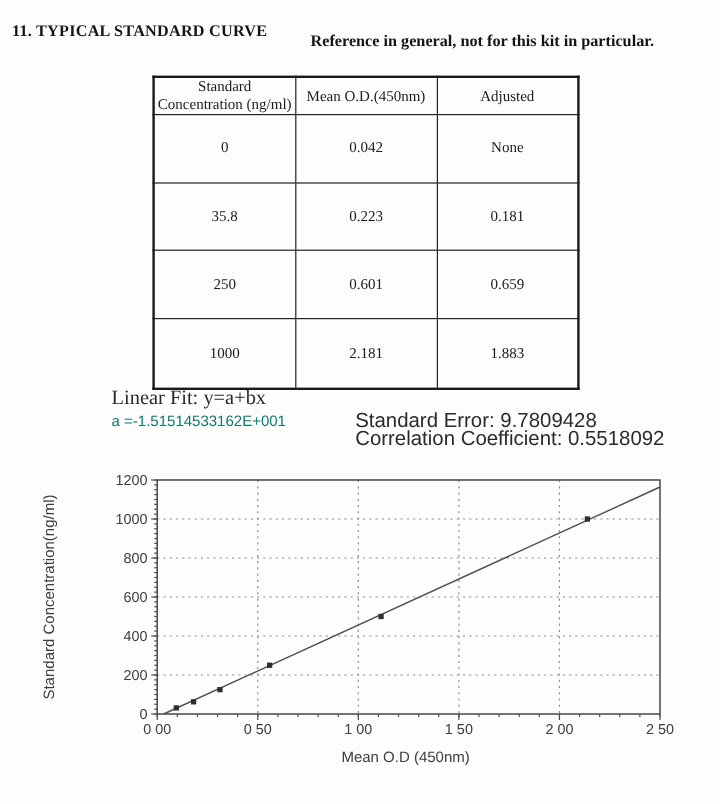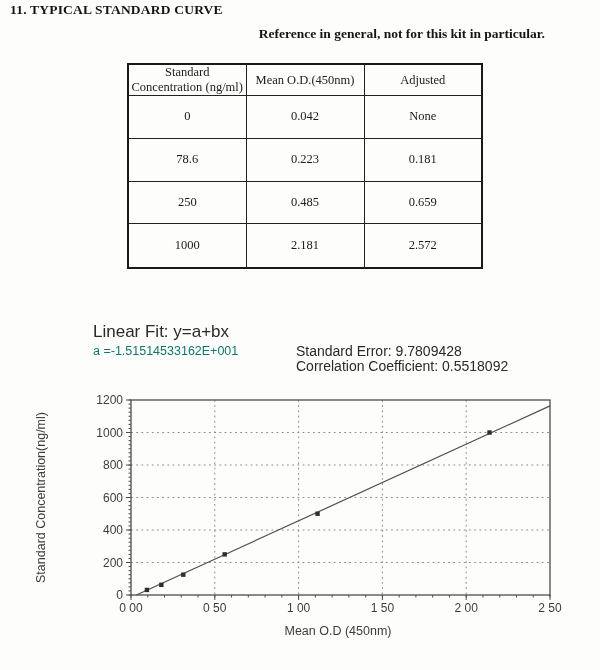--- a/index.html
+++ b/index.html
@@ -2,51 +2,51 @@
 <html><head>
 <meta charset="utf-8">
 <style>
   html,body{margin:0;padding:0;}
   body{
     width:600px;height:670px;position:relative;overflow:hidden;
     background:#fdfdfc;color:#151515;
     font-family:"Liberation Serif", serif;
   }
   .doc-title{
-    position:absolute;left:10px;top:2px;
+    position:absolute;left:10px;top:18px;
     font-size:13.5px;font-weight:bold;letter-spacing:.2px;white-space:nowrap;
   }
   .doc-subtitle{
     position:absolute;left:0;top:26px;width:545px;text-align:right;
     font-size:13.5px;font-weight:bold;white-space:nowrap;
   }
   table.std-table{
-    position:absolute;left:127px;top:63px;width:356px;height:206px;
+    position:absolute;left:127px;top:63px;width:356px;height:262px;
     border-collapse:collapse;table-layout:fixed;
     font-size:12.5px;color:#1b1b1b;
     border:2px solid #1a1a1a;
   }
   table.std-table th,table.std-table td{
     border:1px solid #222;text-align:center;vertical-align:middle;
     font-weight:normal;padding:0 2px;
   }
   .fit-title{
     position:absolute;left:93px;top:322px;
-    font-family:Liberation Sans, sans-serif;
+    font-family:Liberation Serif, serif;
     font-size:17px;color:#2a2a2a;white-space:nowrap;
   }
   .fit-left{
     position:absolute;left:93px;top:344px;
     font-family:"Liberation Sans", sans-serif;
     font-size:12.5px;line-height:14.5px;color:#0f766e;white-space:nowrap;
   }
   .fit-right{
     position:absolute;left:296px;top:344px;
     font-family:"Liberation Sans", sans-serif;
-    font-size:14px;line-height:14.5px;color:#2a2a2a;white-space:nowrap;
+    font-size:17px;line-height:14.5px;color:#2a2a2a;white-space:nowrap;
   }
   #chart{position:absolute;left:0;top:390px;}
   #chart .frame{fill:none;stroke:#4d4d4d;stroke-width:1.3;}
   #chart .grid{stroke:#8d8d8d;stroke-width:1;stroke-dasharray:1.8 3.4;}
   #chart .tick{stroke:#4d4d4d;stroke-width:1;}
   #chart .fitline{stroke:#4f4f4f;stroke-width:1.2;}
   #chart .marker{fill:#2e2e2e;}
   #chart text{
     font-family:"Liberation Sans", sans-serif;
     fill:#3d3d3d;
@@ -68,33 +68,33 @@
         <th>Adjusted</th>
       </tr>
   </thead>
   <tbody id="table-body">
       <tr>
         <td>0</td>
         <td>0.042</td>
         <td>None</td>
       </tr>
       <tr>
-        <td>78.6</td>
+        <td>35.8</td>
         <td>0.223</td>
         <td>0.181</td>
       </tr>
       <tr>
         <td>250</td>
-        <td>0.485</td>
+        <td>0.601</td>
         <td>0.659</td>
       </tr>
       <tr>
         <td>1000</td>
         <td>2.181</td>
-        <td>2.572</td>
+        <td>1.883</td>
       </tr>
     </tbody>
 </table>
 
 <div class="fit-title">Linear Fit: y=a+bx</div>
 <div class="fit-left">
   <div>a =-1.51514533162E+001</div>
 </div>
 <div class="fit-right">
   <div>Standard Error: 9.7809428</div>

